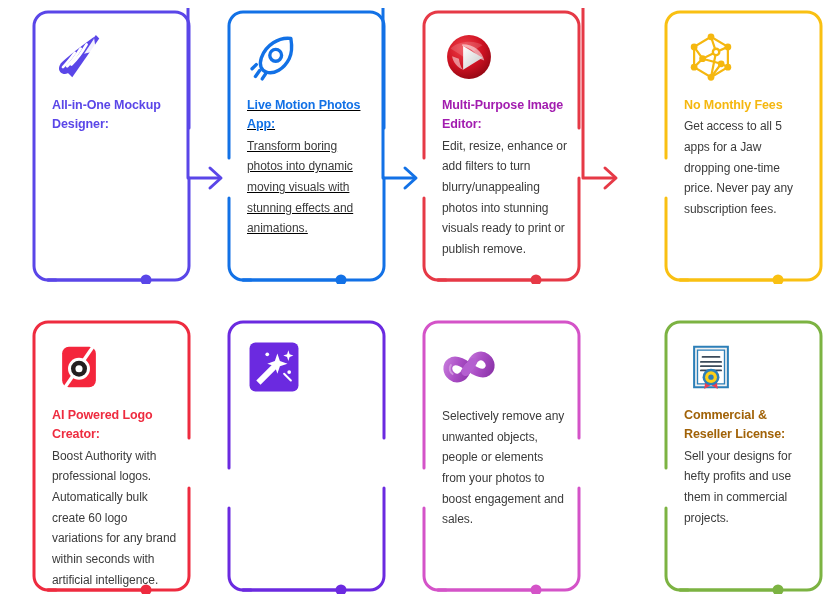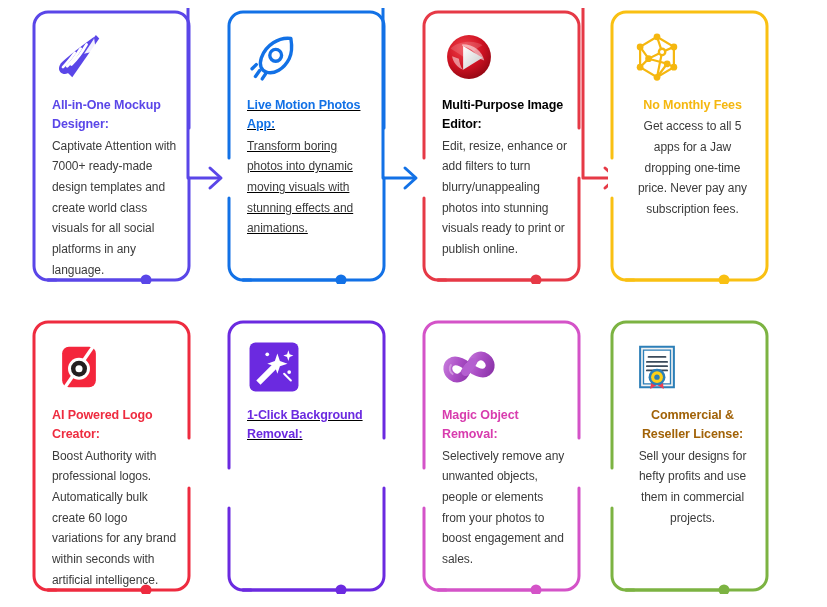--- a/index.html
+++ b/index.html
@@ -35,21 +35,21 @@
     position: absolute;
     top: 8px;
     width: 163px;
     height: 276px;
     box-sizing: border-box;
     background: #ffffff;
   }
   .card-0 { left: 30px; }
   .card-1 { left: 225px; text-decoration: underline; }
   .card-2 { left: 420px; }
-  .card-3 { left: 608px; text-align: center; }
+  .card-3 { left: 662px; }
 
   
   .card-frame {
     position: absolute;
     left: 0;
     top: 0;
     width: 163px;
     height: 276px;
     pointer-events: none;
   }
@@ -116,21 +116,20 @@
             <path d="M52 6 L56 10 L24 56 L18 50 Z"></path>
             <path d="M44 9 C44 9 33 29 20 44 C16 48 12 48 9 45 C6 42 7 38 11 34 C24 21 44 9 44 9 Z" opacity="0"></path>
             <path d="M50 8 C44 22 33 38 22 49 C18 53 13 53 10 50 C7 47 8 42 12 38 C24 27 40 15 50 8 Z"></path>
             <path d="M41 17 C36 26 29 35 23 41" stroke="#ffffff" stroke-width="3.2" fill="none" stroke-linecap="round"></path>
             <path d="M34 22 C29 30 23 38 18 43" stroke="#ffffff" stroke-width="3.2" fill="none" stroke-linecap="round"></path>
             <path d="M27 27 C22 34 17 40 13 44" stroke="#ffffff" stroke-width="3.2" fill="none" stroke-linecap="round"></path>
             <path d="M50 10 L38 28 L52 25 Z" fill="#ffffff" opacity="0.92"></path>
           </g>
         </svg>
         <p class="card-title" style="color:#5a46e8">All-in-One Mockup Designer:</p>
-        <p class="card-desc">Captivate Attention with 7000+ ready-made design templates and create world class visuals for all social platforms in any language.</p>
       </div>
     </div>
 
     <svg class="connector conn-0" viewBox="0 0 46 200">
       <path d="M 2 0 L 2 170 L 34 170" fill="none" stroke="#5a46e8" stroke-width="3" stroke-linecap="round" stroke-linejoin="round"></path>
       <path d="M 24 160 L 35 170 L 24 180" fill="none" stroke="#5a46e8" stroke-width="3" stroke-linecap="round" stroke-linejoin="round"></path>
     </svg>
 
     <div class="card card-1">
       <svg class="card-frame" viewBox="0 0 163 276">
@@ -180,22 +179,22 @@
               <stop offset="0%" stop-color="#ffffff"></stop>
               <stop offset="100%" stop-color="#c9c9c9"></stop>
             </linearGradient>
           </defs>
           <circle cx="32" cy="32" r="26" fill="url(#sphR)"></circle>
           <path d="M10 22 C20 12 40 12 48 18 C40 22 34 28 30 36 C24 30 16 26 10 22 Z" fill="#ffffff" opacity="0.16"></path>
           <path d="M24 17 C38 17 48 26 50 36 L42 33 C40 26 33 21 24 19 Z" fill="#ffffff" opacity="0.55"></path>
           <path d="M25 19 L48 33 L25 47 Z" fill="url(#triG)"></path>
           <path d="M25 47 C18 44 13 38 12 31 L20 34 C21 39 22 44 25 47 Z" fill="#ffffff" opacity="0.5"></path>
         </svg>
-        <p class="card-title" style="color:#000000">Multi-Purpose Image Editor:</p>
-        <p class="card-desc">Edit, resize, enhance or add filters to turn blurry/unappealing photos into stunning visuals ready to print or publish online.</p>
+        <p class="card-title" style="color:#a21caf">Multi-Purpose Image Editor:</p>
+        <p class="card-desc">Edit, resize, enhance or add filters to turn blurry/unappealing photos into stunning visuals ready to print or publish remove.</p>
       </div>
     </div>
 
     <svg class="connector conn-2" viewBox="0 0 46 200">
       <path d="M 2 0 L 2 170 L 34 170" fill="none" stroke="#e63946" stroke-width="3" stroke-linecap="round" stroke-linejoin="round"></path>
       <path d="M 24 160 L 35 170 L 24 180" fill="none" stroke="#e63946" stroke-width="3" stroke-linecap="round" stroke-linejoin="round"></path>
     </svg>
 
     <div class="card card-3">
       <svg class="card-frame" viewBox="0 0 163 276">
@@ -267,21 +266,20 @@
       <div class="card-inner">
         <svg class="card-icon" viewBox="0 0 64 64">
           <rect x="3" y="3" width="58" height="58" rx="7" fill="#6b2ae0"></rect>
           <path d="M13 52 L34 31 L39 36 L18 57 Z" fill="#ffffff" transform="translate(-2,-4)"></path>
           <path d="M36 16 L39 25 L48 28 L39 31 L36 40 L33 31 L24 28 L33 25 Z" fill="#ffffff"></path>
           <path d="M49 12 L50.5 17 L55 18.5 L50.5 20 L49 25 L47.5 20 L43 18.5 L47.5 17 Z" fill="#ffffff"></path>
           <circle cx="24" cy="17" r="2.2" fill="#ffffff"></circle>
           <circle cx="50" cy="38" r="2.2" fill="#ffffff"></circle>
           <path d="M44 40 L52 48" stroke="#ffffff" stroke-width="2.4" stroke-linecap="round"></path>
         </svg>
-        <p class="card-title" style="color:#6b2ae0">1-Click Background Removal:</p>
       </div>
     </div>
 
     <div class="card card-2">
       <svg class="card-frame" viewBox="0 0 163 276">
         <path d="M 4 150 L 4 18 A 14 14 0 0 1 18 4 L 145 4 A 14 14 0 0 1 159 18 L 159 120" fill="none" stroke="#d453c8" stroke-width="3" stroke-linecap="round"></path>
         <path d="M 4 190 L 4 258 A 14 14 0 0 0 18 272 L 26 272" fill="none" stroke="#d453c8" stroke-width="3" stroke-linecap="round"></path>
         <path d="M 159 170 L 159 258 A 14 14 0 0 1 145 272 L 118 272" fill="none" stroke="#d453c8" stroke-width="3" stroke-linecap="round"></path>
         <path d="M 18 272 L 114 272" fill="none" stroke="#d453c8" stroke-width="3.4" stroke-linecap="round"></path>
         <circle cx="116" cy="272" r="5.5" fill="#d453c8"></circle>
@@ -296,21 +294,20 @@
             </linearGradient>
           </defs>
           <g transform="rotate(-28 32 32)">
             <path d="M32 32 C27 22 22 16 16 17 C9 18 6 25 9 32 C12 39 20 40 26 35" fill="none" stroke="url(#infG)" stroke-width="10.5" stroke-linecap="round"></path>
             <path d="M32 32 C37 42 42 48 48 47 C55 46 58 39 55 32 C52 25 44 24 38 29" fill="none" stroke="url(#infG)" stroke-width="10.5" stroke-linecap="round"></path>
             <path d="M26 35 C29 33 31 32 32 32" fill="none" stroke="#b45fd0" stroke-width="10.5" stroke-linecap="round"></path>
             <path d="M38 29 C35 31 33 32 32 32" fill="none" stroke="#b45fd0" stroke-width="10.5" stroke-linecap="round"></path>
             <path d="M14 20 C10 22 9 27 11 30" fill="none" stroke="#d9a5e6" stroke-width="2.4" stroke-linecap="round" opacity="0.75"></path>
           </g>
         </svg>
-        <p class="card-title" style="color:#d83cae">Magic Object Removal:</p>
         <p class="card-desc">Selectively remove any unwanted objects, people or elements from your photos to boost engagement and sales.</p>
       </div>
     </div>
 
     <div class="card card-3">
       <svg class="card-frame" viewBox="0 0 163 276">
         <path d="M 4 150 L 4 18 A 14 14 0 0 1 18 4 L 145 4 A 14 14 0 0 1 159 18 L 159 258 A 14 14 0 0 1 145 272 L 118 272" fill="none" stroke="#7cb342" stroke-width="3" stroke-linecap="round"></path>
         <path d="M 4 190 L 4 258 A 14 14 0 0 0 18 272 L 26 272" fill="none" stroke="#7cb342" stroke-width="3" stroke-linecap="round"></path>
         <path d="M 18 272 L 114 272" fill="none" stroke="#7cb342" stroke-width="3.4" stroke-linecap="round"></path>
         <circle cx="116" cy="272" r="5.5" fill="#7cb342"></circle>

